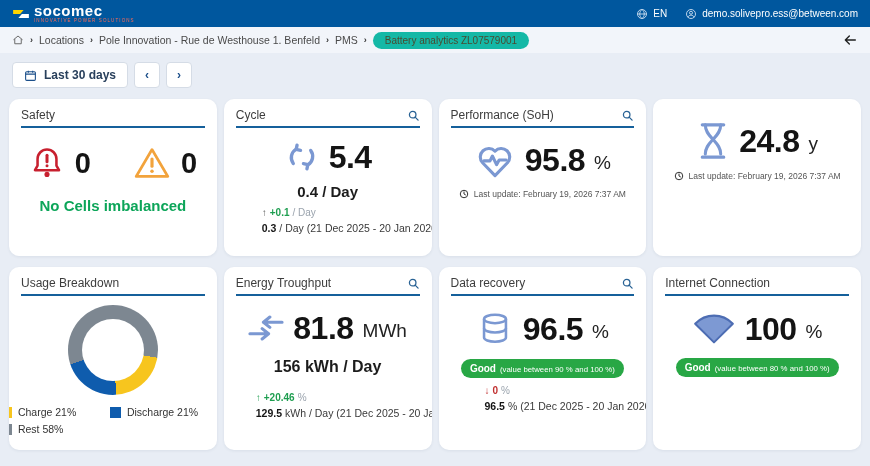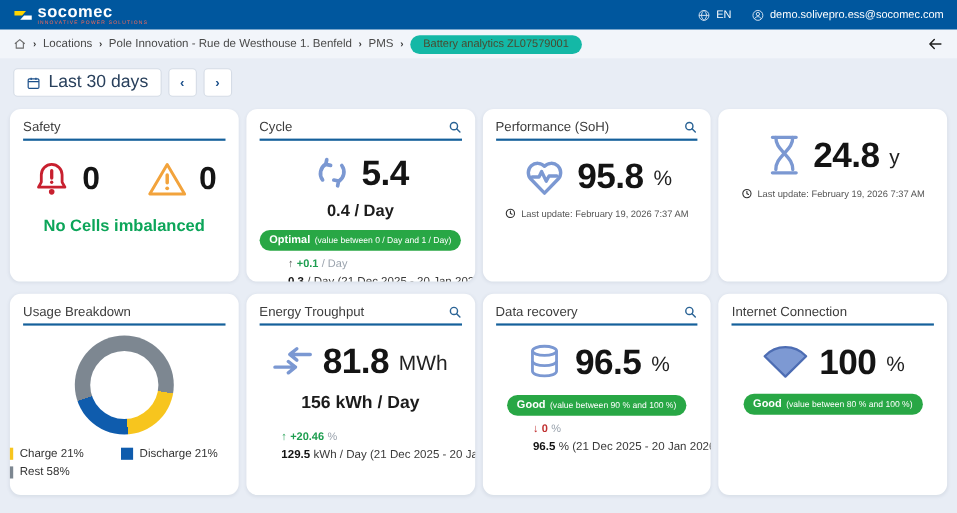--- a/index.html
+++ b/index.html
@@ -21,21 +21,21 @@
   .crumbbar { height:26px; background:#f2f5fa; display:flex; align-items:center; gap:6px; padding:0 12px; font-size:10.5px; color:#4a4a4a; }
   .crumb-home { width:12px; height:12px; color:#6b6b6b; cursor:pointer; }
   .crumb-sep { color:#333; font-weight:700; font-size:9px; }
   .crumb-link { cursor:pointer; white-space:nowrap; }
   .crumb-pill { background:#14b8a6; border-radius:10px; padding:3px 12px; font-size:10px; color:#4a4a30; white-space:nowrap; }
   .back-arrow { margin-left:auto; width:16px; height:16px; color:#1f1f1f; cursor:pointer; }
 
   
   .toolbar { display:flex; align-items:center; margin:9px 12px 0 12px; height:26px; }
   .btn { background:#fff; border:1px solid #d5dce6; border-radius:4px; height:26px; display:flex; align-items:center; cursor:pointer; }
-  .date-btn { gap:7px; padding:0 11px; font-size:16px; font-weight:400; color:#29405c; }
+  .date-btn { gap:7px; padding:0 11px; font-size:12px; font-weight:700; color:#29405c; }
   .cal-icon { width:13px; height:13px; color:#1b4f8a; }
   .nav-btn { width:26px; justify-content:center; color:#1b4f8a; font-size:12px; font-weight:700; margin-left:6px; }
   .rack-group { display:flex; gap:14px; margin-left:24px; }
   .rack-btn { width:113px; height:23px; border:1px solid #84a0be; border-radius:12px; background:#fff; display:flex; align-items:center; justify-content:center; font-size:9px; color:#1c446e; cursor:pointer; }
 
   
   .grid { display:grid; grid-template-columns:repeat(4,1fr); grid-template-rows:157px 183px; gap:11px 7px; padding:11px 9px 0 9px; }
   .card { background:#fff; border-radius:10px; box-shadow:0 1px 3px rgba(40,60,90,.08); padding:9px 12px 8px 12px; overflow:hidden; }
   .card-head { display:flex; align-items:center; justify-content:space-between; border-bottom:2px solid #15609b; padding-bottom:4px; }
   .card-title { font-size:12px; color:#3d3d3d; }
@@ -98,21 +98,21 @@
           <path d="M3 12h18M12 3c3 2.5 4.5 5.5 4.5 9S15 18.5 12 21c-3-2.5-4.5-5.5-4.5-9S9 5.5 12 3z"></path>
         </svg>
       <span>EN</span>
     </div>
     <div class="topbar-item">
       <svg class="wicon" viewBox="0 0 24 24" fill="none" stroke="currentColor" stroke-width="1.8">
           <circle cx="12" cy="12" r="9"></circle>
           <circle cx="12" cy="9.5" r="3"></circle>
           <path d="M5.5 18.5c1.5-2.8 4-4.2 6.5-4.2s5 1.4 6.5 4.2"></path>
         </svg>
-      <span>demo.solivepro.ess@socomec.com</span>
+      <span>demo.solivepro.ess@between.com</span>
     </div>
   </div>
 </div>
 
 <div class="crumbbar">
   <svg class="crumb-home" viewBox="0 0 24 24" fill="none" stroke="currentColor" stroke-width="2" stroke-linejoin="round">
       <path d="M3 11.5 12 4l9 7.5M5.5 10v9.5h13V10"></path>
     </svg>
   <span class="crumb-sep">›</span>
   <span class="crumb-link">Locations</span>
@@ -184,26 +184,20 @@
         <svg width="36" height="32" viewBox="0 0 24 22" fill="none" stroke="currentColor" stroke-width="2.3" stroke-linecap="round" stroke-linejoin="round">
           <path d="M6 15.5A6.8 6.8 0 0 1 8 5.6"></path>
             <path d="M8.6 2.8 8 5.8l3 .6"></path>
           <path d="M18 6.5a6.8 6.8 0 0 1-2 9.9"></path>
             <path d="M15.4 19.2l.6-3-3-.6"></path>
         </svg>
       </span>
       <span class="big">5.4</span>
     </div>
     <div class="per-day">0.4 / Day</div>
-    <div class="badge-wrap">
-      <span class="badge">
-        <b>Optimal</b>
-        <span>(value between 0 / Day and 1 / Day)</span>
-      </span>
-    </div>
     <div class="trend">
       <span class="arr-gray">↑</span>
       <b class="green">+0.1</b>
       <span class="muted">/ Day</span>
     </div>
     <div class="compare">
       <b>0.3</b><span>/ Day (21 Dec 2025 - 20 Jan 2026)</span>
     </div>
   </div>
 

